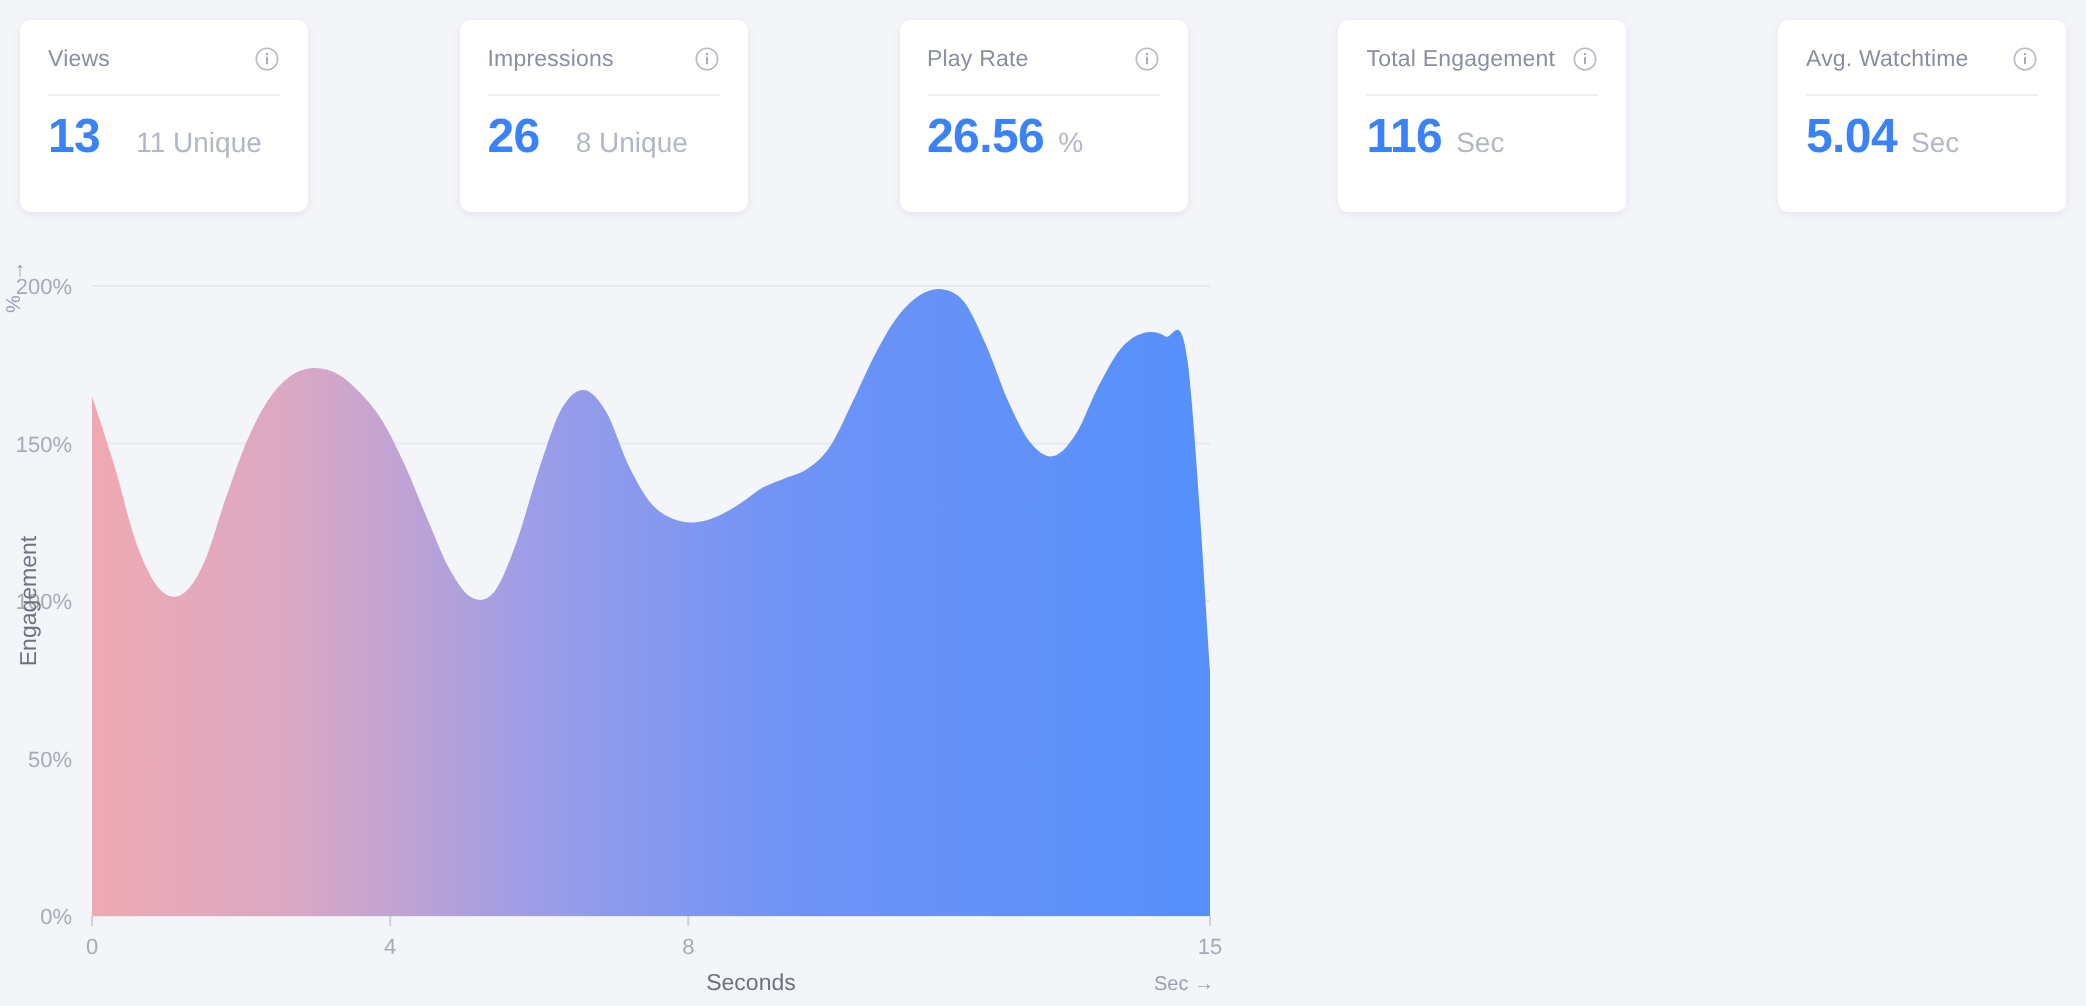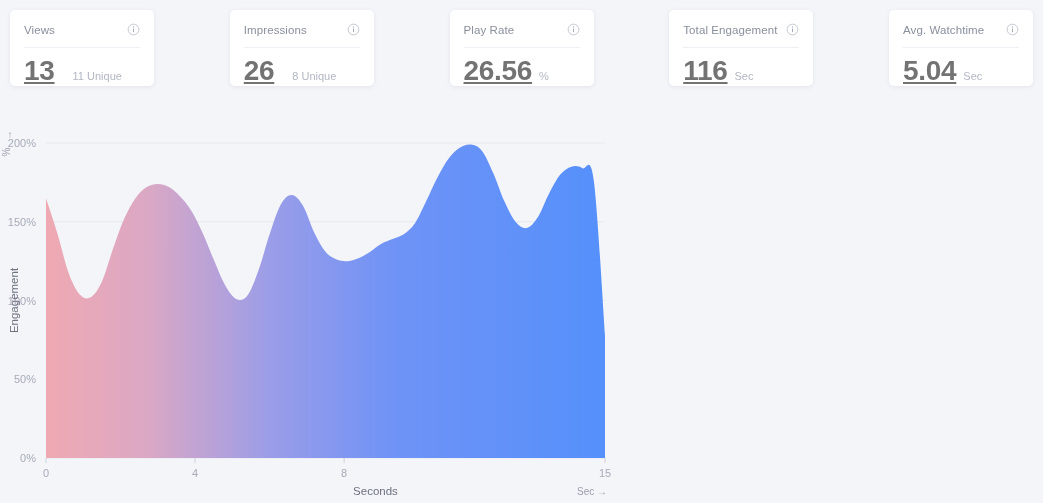--- a/index.html
+++ b/index.html
@@ -19,21 +19,21 @@
     left: 0;
     width: 1043px;
     height: 88px;
     display: flex;
     justify-content: space-between;
     padding: 0 10px;
   }
 
   .stat-card {
     width: 144px;
-    height: 76px;
+    height: 96px;
     background: #ffffff;
     border-radius: 5px;
     box-shadow: 0 1px 4px rgba(70, 85, 130, 0.10);
     padding: 11px 14px 0 14px;
     display: flex;
     flex-direction: column;
   }
 
   .card-head {
     display: flex;
@@ -63,30 +63,29 @@
     width: 100%;
   }
 
   .card-body {
     margin-top: 9px;
     display: flex;
     align-items: baseline;
   }
 
   .card-value {
-    font-size: 28px;
+    font-size: 24px;
     font-weight: bold;
-    color: #737373;
+    color: #3b82f6;
     letter-spacing: -0.3px;
     line-height: 1;
-    text-decoration: underline;
   }
 
   .card-unit {
-    font-size: 11px;
+    font-size: 14px;
     color: #b3b7c4;
     margin-left: 7px;
     white-space: nowrap;
   }
 
   .card-unit.spaced { margin-left: 18px; }
 
   
   .chart-wrap {
     position: absolute;

